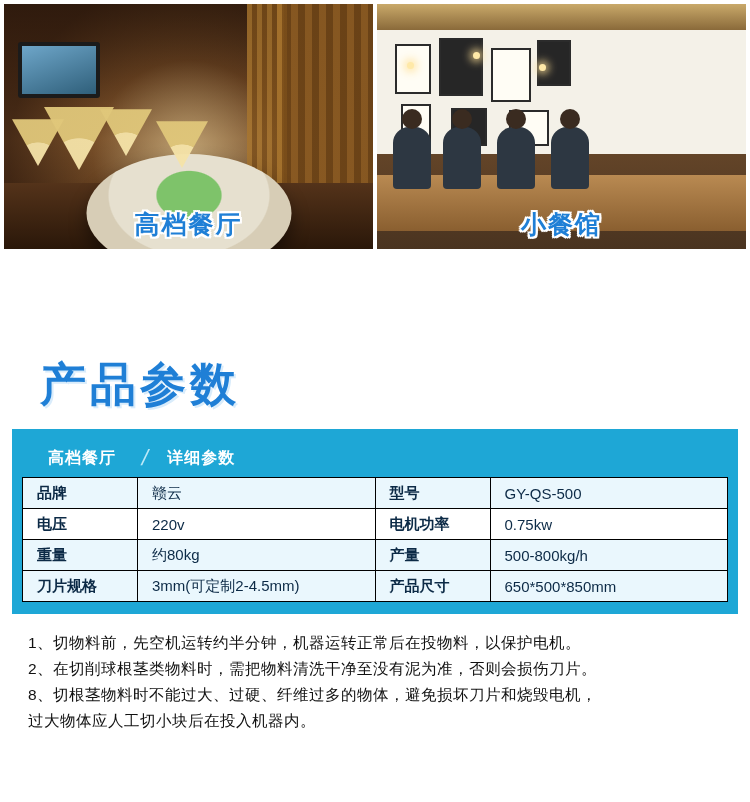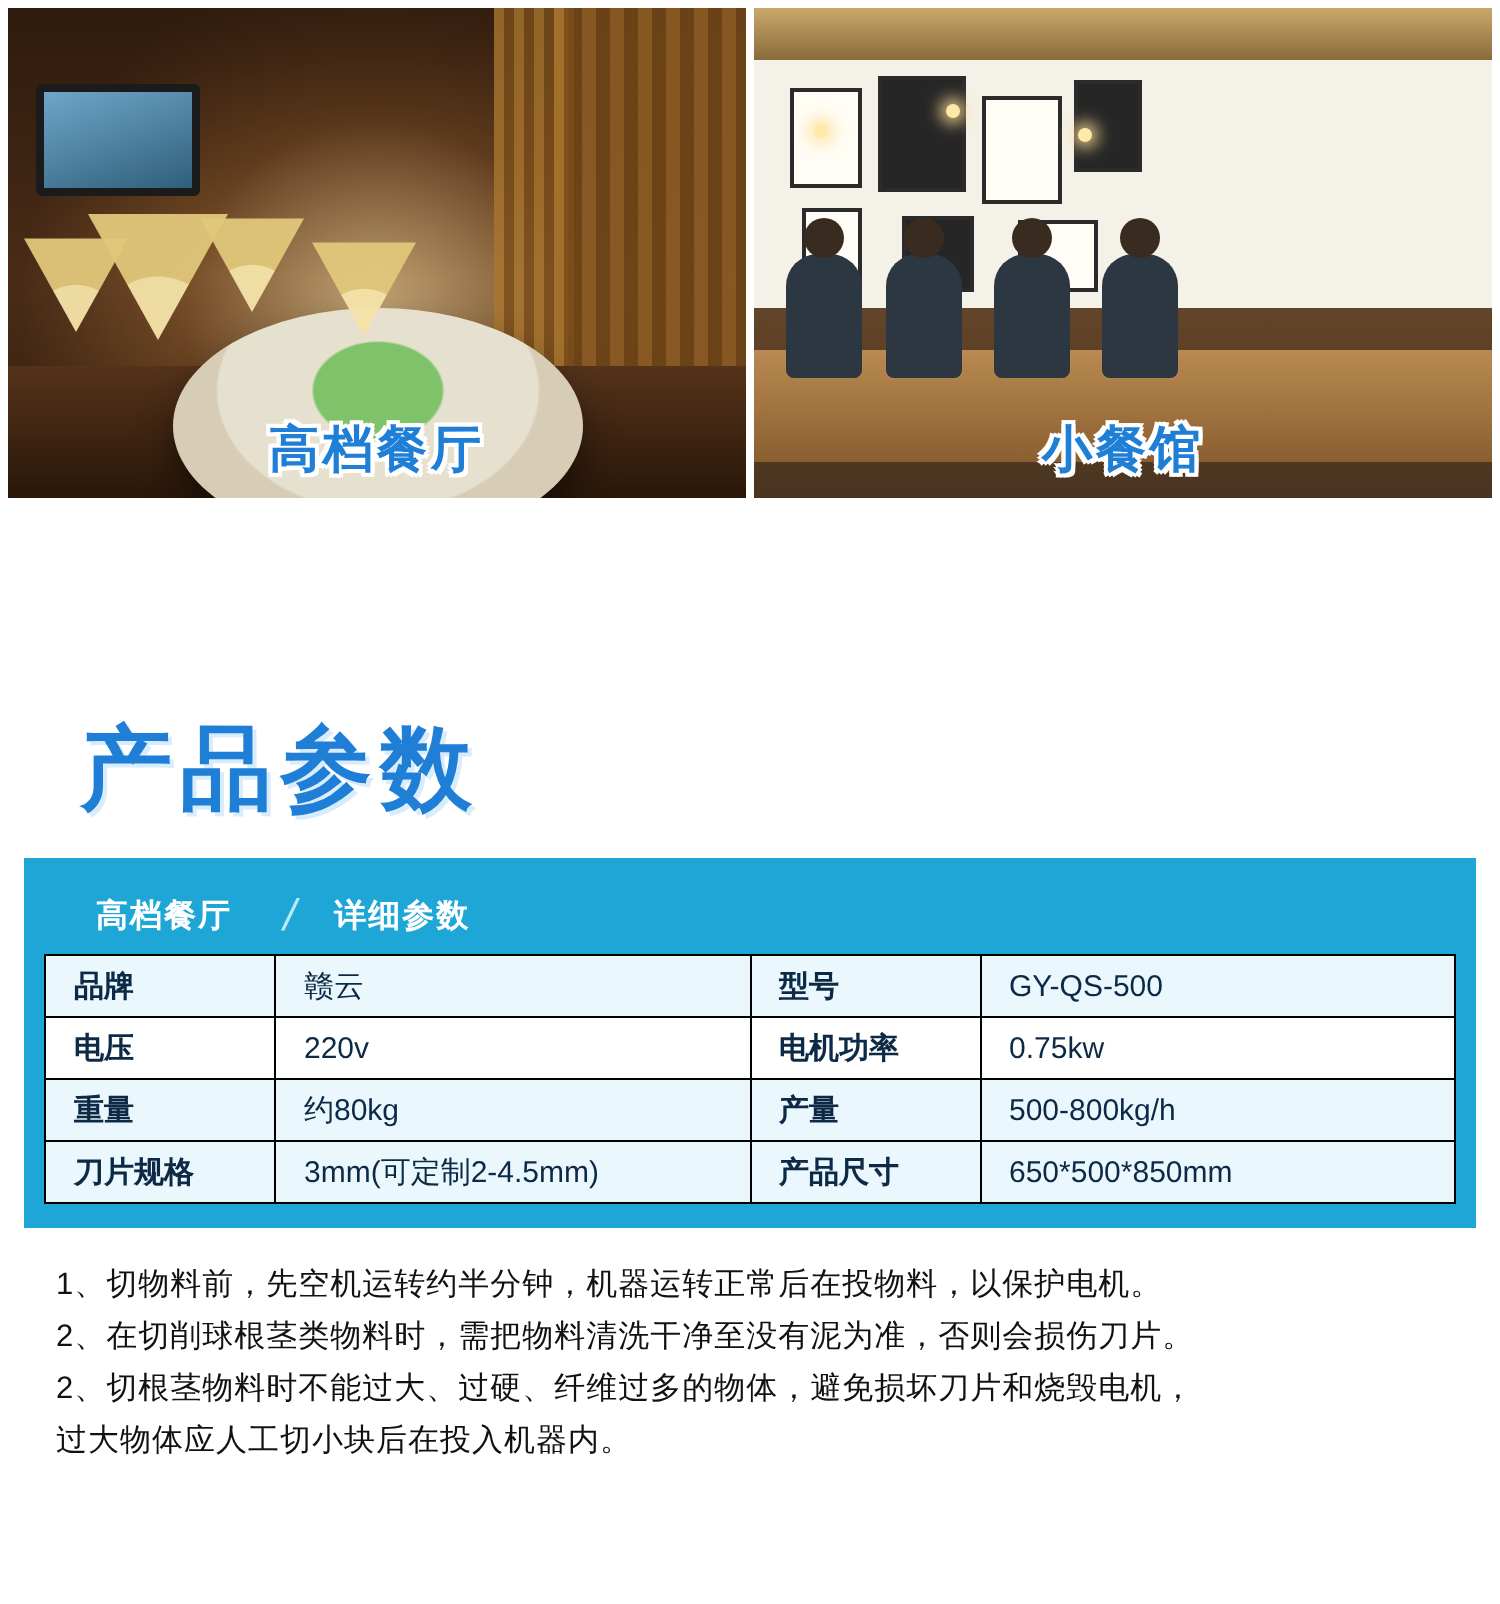--- a/index.html
+++ b/index.html
@@ -343,17 +343,17 @@
           <td class="k">产品尺寸</td>
           <td class="v">650*500*850mm</td>
         </tr>
       </tbody>
     </table>
   </div>
 
   <div class="notes">
     <div class="note-line">1、切物料前，先空机运转约半分钟，机器运转正常后在投物料，以保护电机。</div>
     <div class="note-line">2、在切削球根茎类物料时，需把物料清洗干净至没有泥为准，否则会损伤刀片。</div>
-    <div class="note-line">2、切根茎物料时不能过大、过硬、纤维过多的物体，避免损坏刀片和烧毁电机，</div>
+    <div class="note-line">8、切根茎物料时不能过大、过硬、纤维过多的物体，避免损坏刀片和烧毁电机，</div>
     <div class="note-cont">过大物体应人工切小块后在投入机器内。</div>
   </div>
 
 </div>
 
 </body></html>

